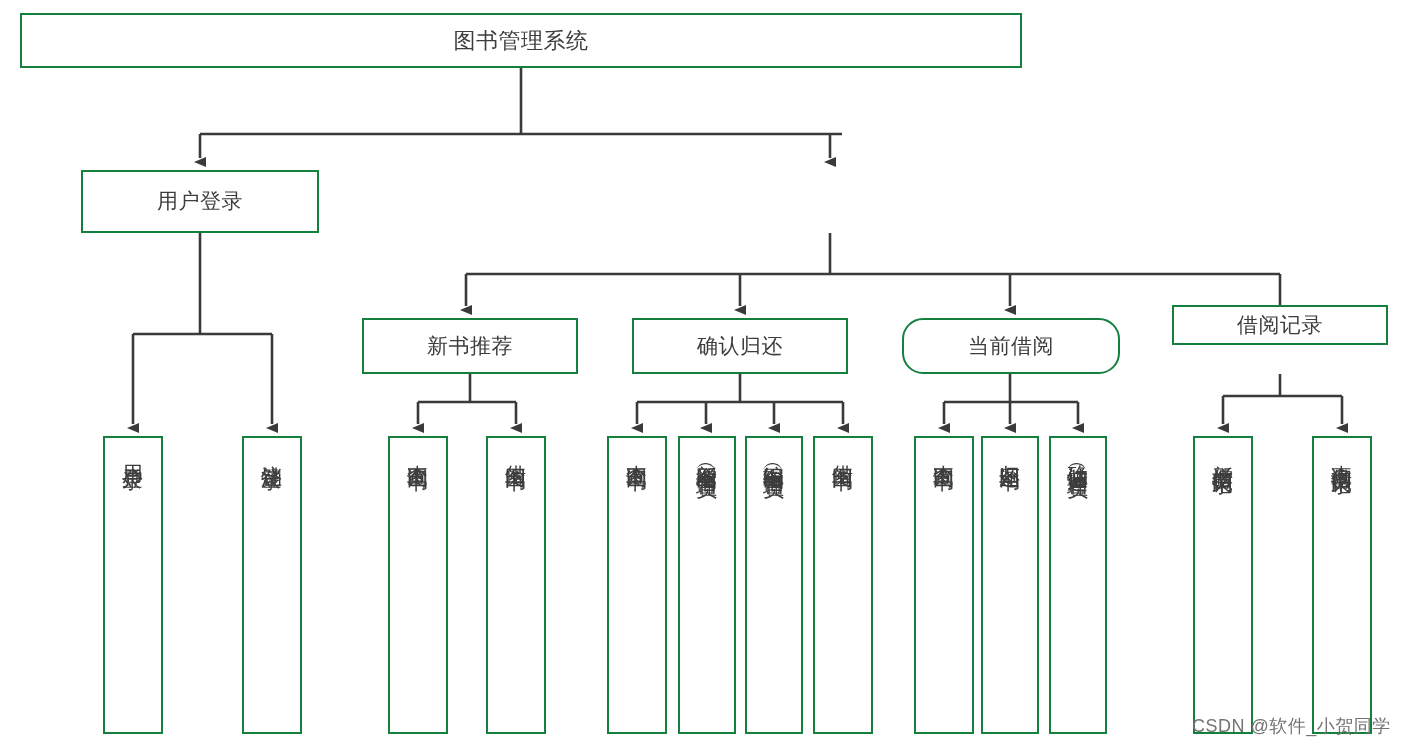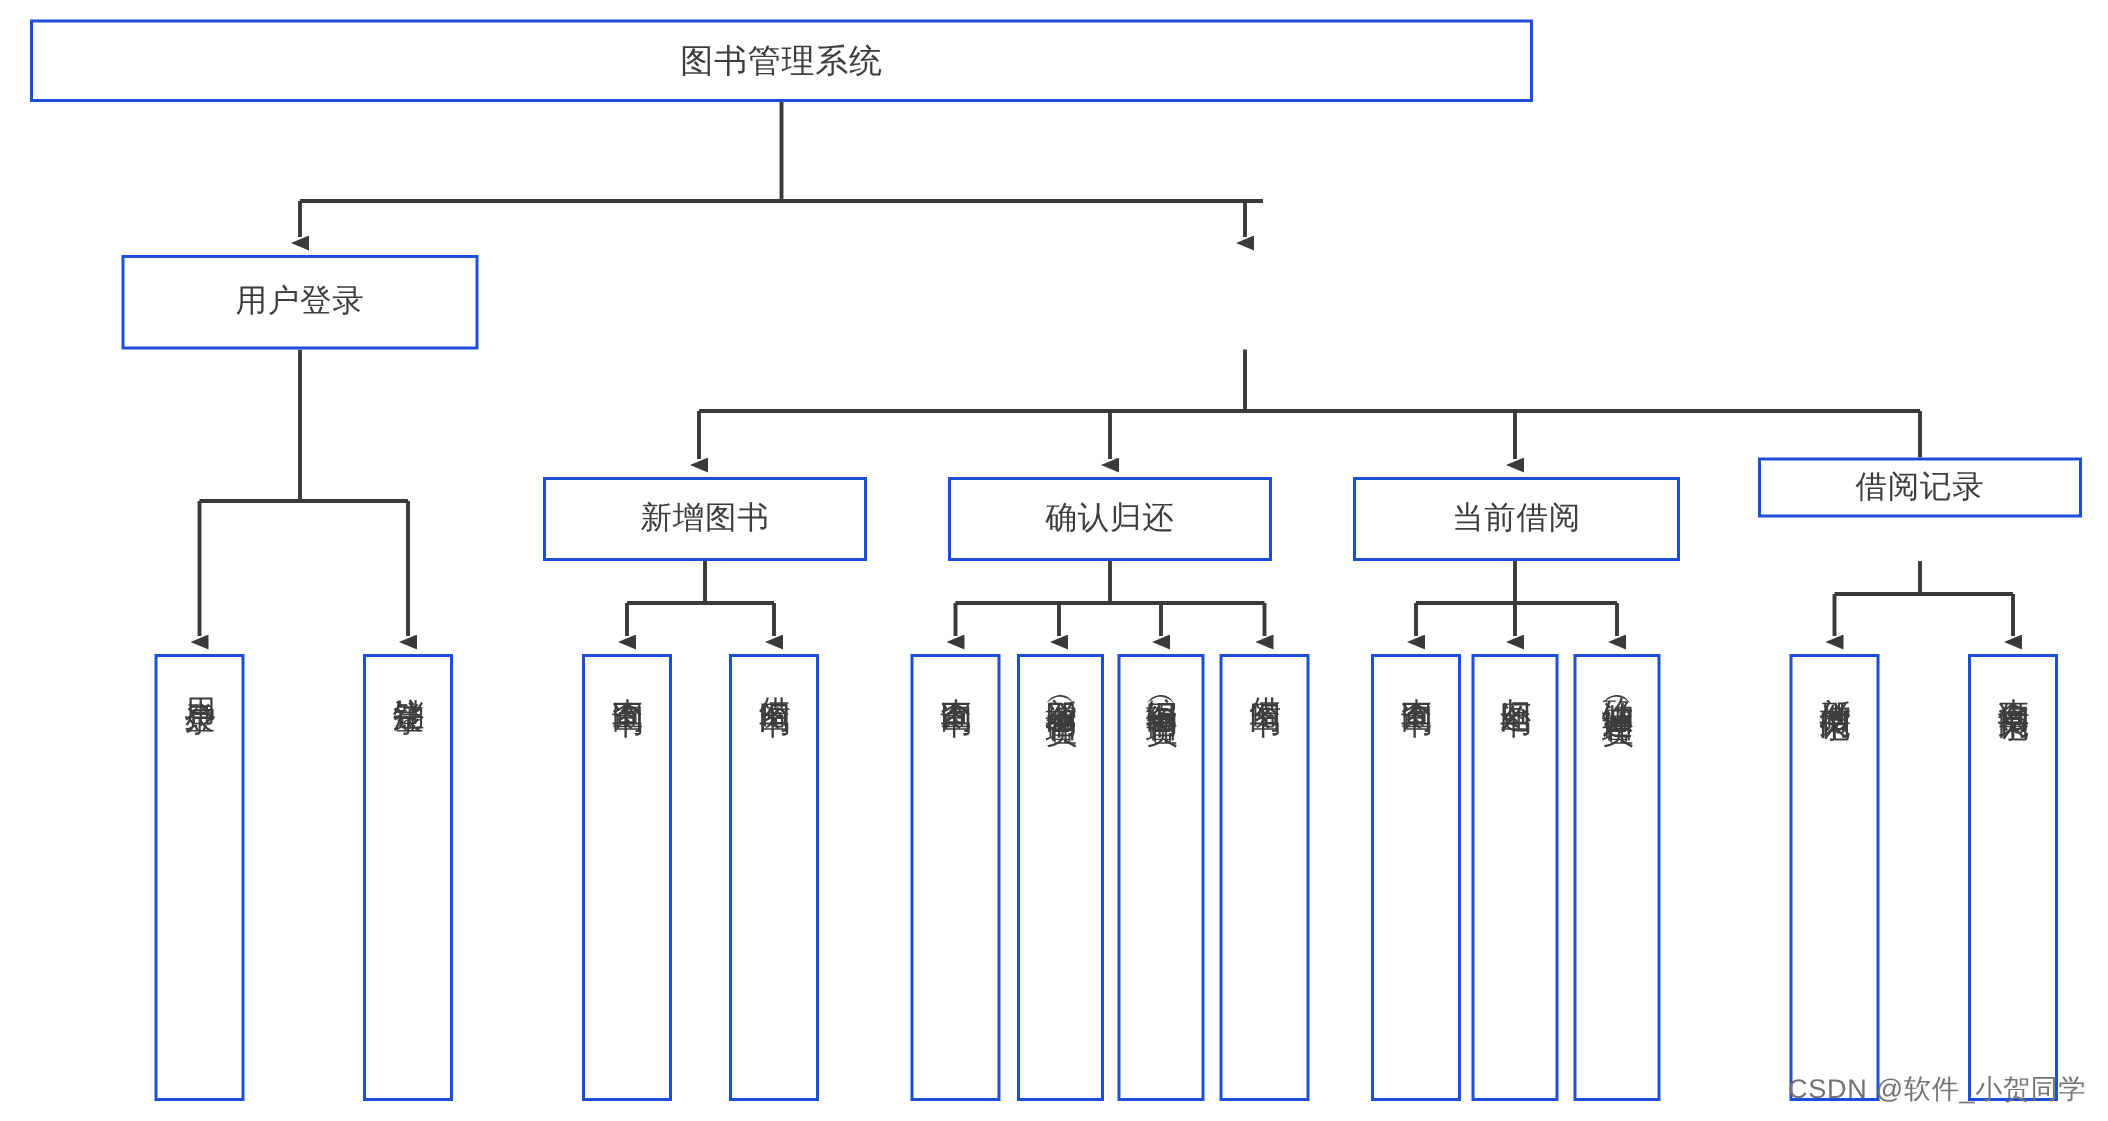--- a/index.html
+++ b/index.html
@@ -23,21 +23,21 @@
     left: 0;
     top: 0;
     width: 1405px;
     height: 747px;
     pointer-events: none;
   }
   .node {
     position: absolute;
     box-sizing: border-box;
     background: #ffffff;
-    border: 2px solid #1d4ed8;
+    border: 2px solid #15803d;
     display: flex;
     align-items: center;
     justify-content: center;
     color: #3d3d3d;
   }
   .node .label {
     display: block;
     text-align: center;
     line-height: 1.18;
     color: #3d3d3d;
@@ -130,26 +130,26 @@
 
   <div class="node horiz title" style="left:20px; top:13px; width:1002px; height:55px;">
     <span class="label">图书管理系统</span>
   </div>
 
   <div class="node horiz" style="left:81px; top:170px; width:238px; height:63px;">
     <span class="label">用户登录</span>
   </div>
 
   <div class="node horiz" style="left:362px; top:318px; width:216px; height:56px;">
-    <span class="label">新增图书</span>
+    <span class="label">新书推荐</span>
   </div>
   <div class="node horiz" style="left:632px; top:318px; width:216px; height:56px;">
     <span class="label">确认归还</span>
   </div>
-  <div class="node horiz" style="left:902px; top:318px; width:218px; height:56px;">
+  <div class="node horiz" style="left:902px; top:318px; width:218px; height:56px;border-radius:21px;">
     <span class="label">当前借阅</span>
   </div>
   <div class="node horiz" style="left:1172px; top:305px; width:216px; height:40px;">
     <span class="label">借阅记录</span>
   </div>
 
   <div class="node vert" style="left:103px; top:436px; width:60px; height:298px;">
     <span class="label">用户登录</span>
   </div>
   <div class="node vert" style="left:242px; top:436px; width:60px; height:298px;">

